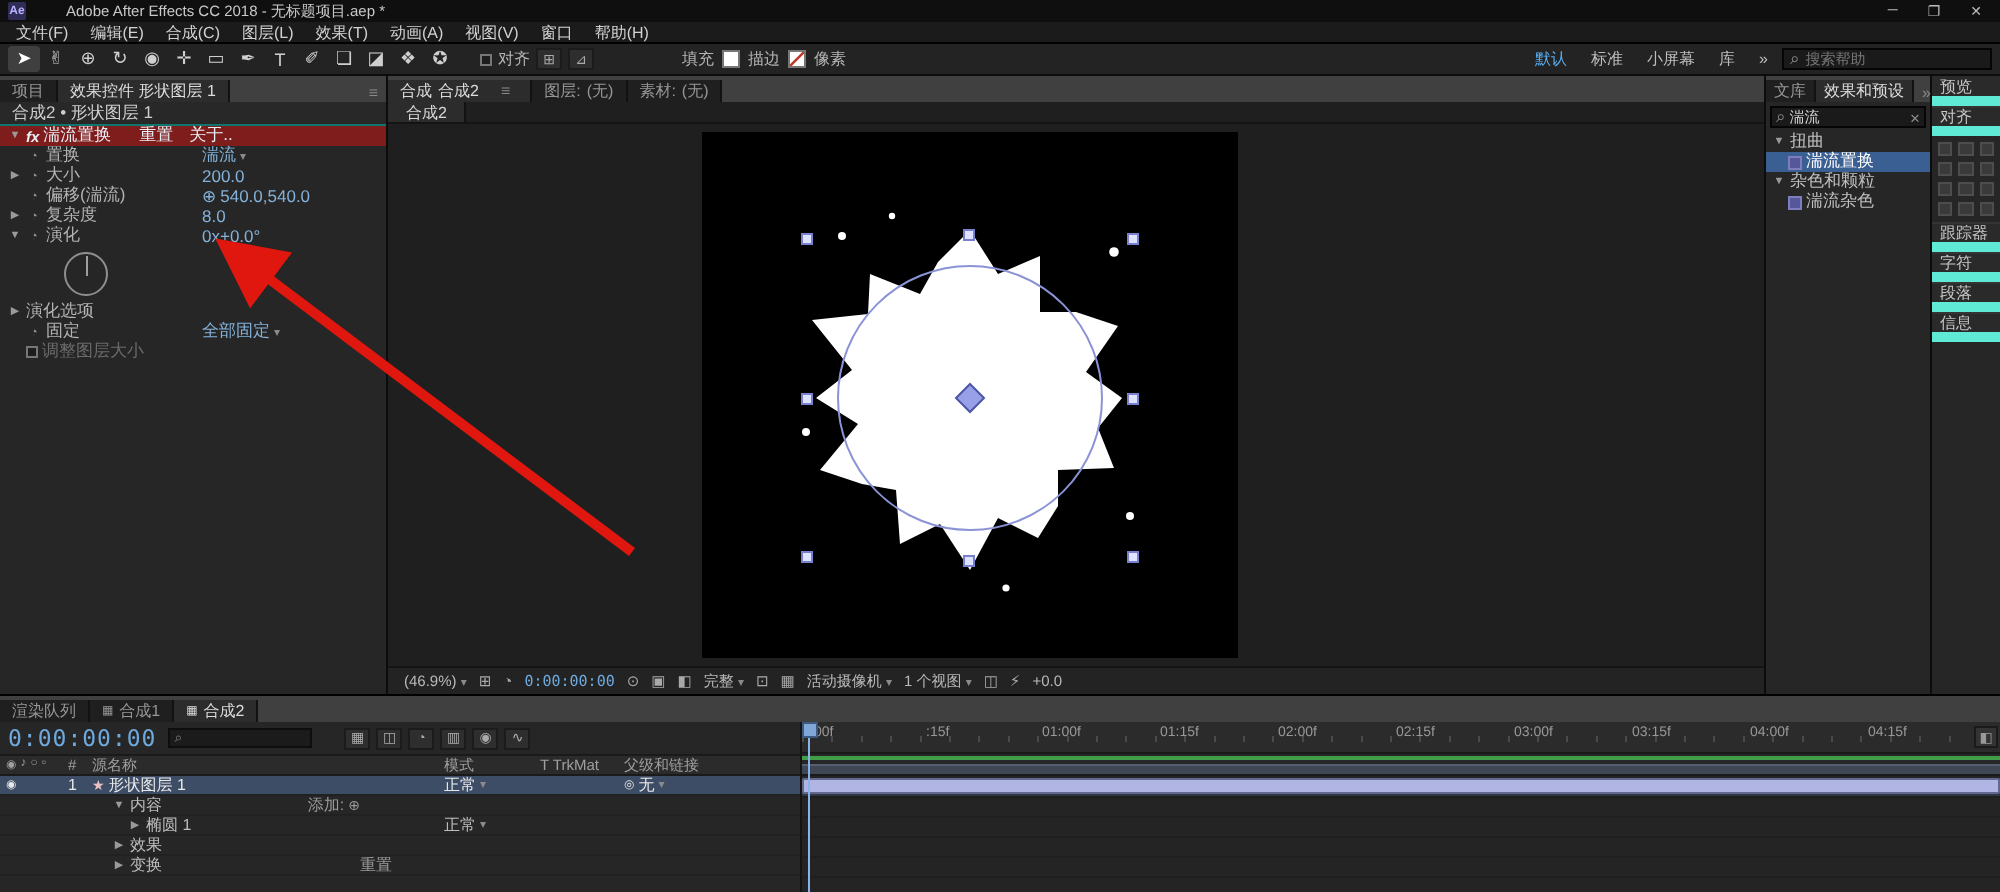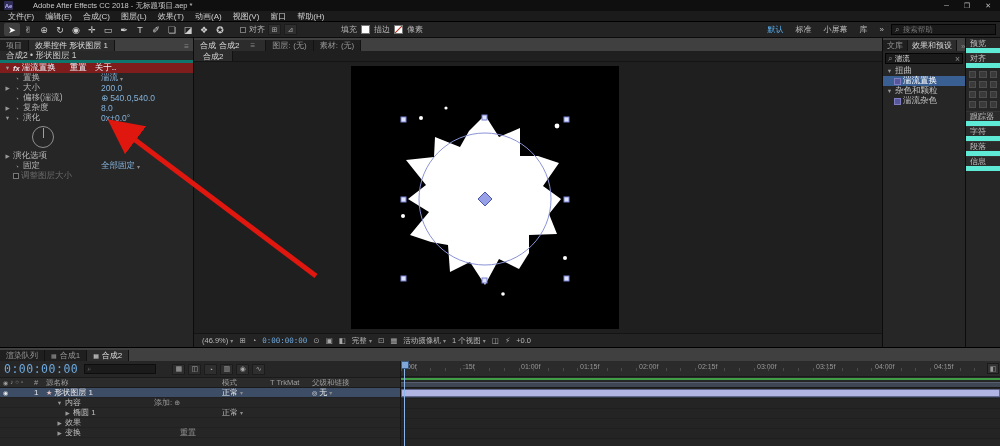--- a/index.html
+++ b/index.html
@@ -25,21 +25,21 @@
 .helpsearch input{flex:1;background:transparent;border:0;outline:0;color:#9a9a9a;font-size:7.5px;font-family:Liberation Serif, serif;min-width:0}
 
 .main{position:absolute;left:0;top:38px;width:1000px;height:309px;display:flex;gap:1px;background:#0c0c0c}
 .panel{background:#262626;display:flex;flex-direction:column}
 .tabbar{height:13px;background:#404040;display:flex;align-items:flex-end;font-size:8px;flex:none}
 .tab{padding:0 6px;display:flex;align-items:center;gap:3px;color:#969696;background:#1f1f1f;border-right:1px solid #121212;white-space:nowrap}
 .tab.active{background:#2c2c2c;color:#dcdcdc}
 .pmenu{margin-left:auto;color:#8a8a8a;display:flex;align-items:center;padding:0 4px}
 
 #ecPanel{width:193px}
-.compref{height:12px;display:flex;align-items:center;padding:0 6px;color:#cdcdcd;border-bottom:3px solid #0f766e;background:#282828}
+.compref{height:12px;display:flex;align-items:center;padding:0 6px;color:#cdcdcd;border-bottom:1px solid #0f766e;background:#282828}
 .erow{height:10px;display:flex;align-items:center;padding-left:4px;gap:2px;color:#b4b4b4;white-space:nowrap}
 .erow.sel{background:#7f1d1d;color:#e9eff7}
 .tw{width:7px;font-size:5.5px;color:#9a9a9a;text-align:center;flex:none}
 .sw{width:8px;font-size:6.5px;color:#8f8f8f;text-align:center;flex:none}
 .fxb{font-style:italic;font-weight:bold;font-size:7.5px}
 .elab{min-width:76px}
 .eval{color:#84b2da}
 .dim{color:#6b6b6b}
 .dial{width:22px;height:22px;border:1px solid #8f8f8f;border-radius:50%;margin:3px 0 3px 32px;position:relative}
 .dial::after{content:"";position:absolute;left:50%;top:1px;width:1px;height:10px;background:#9f9f9f}

